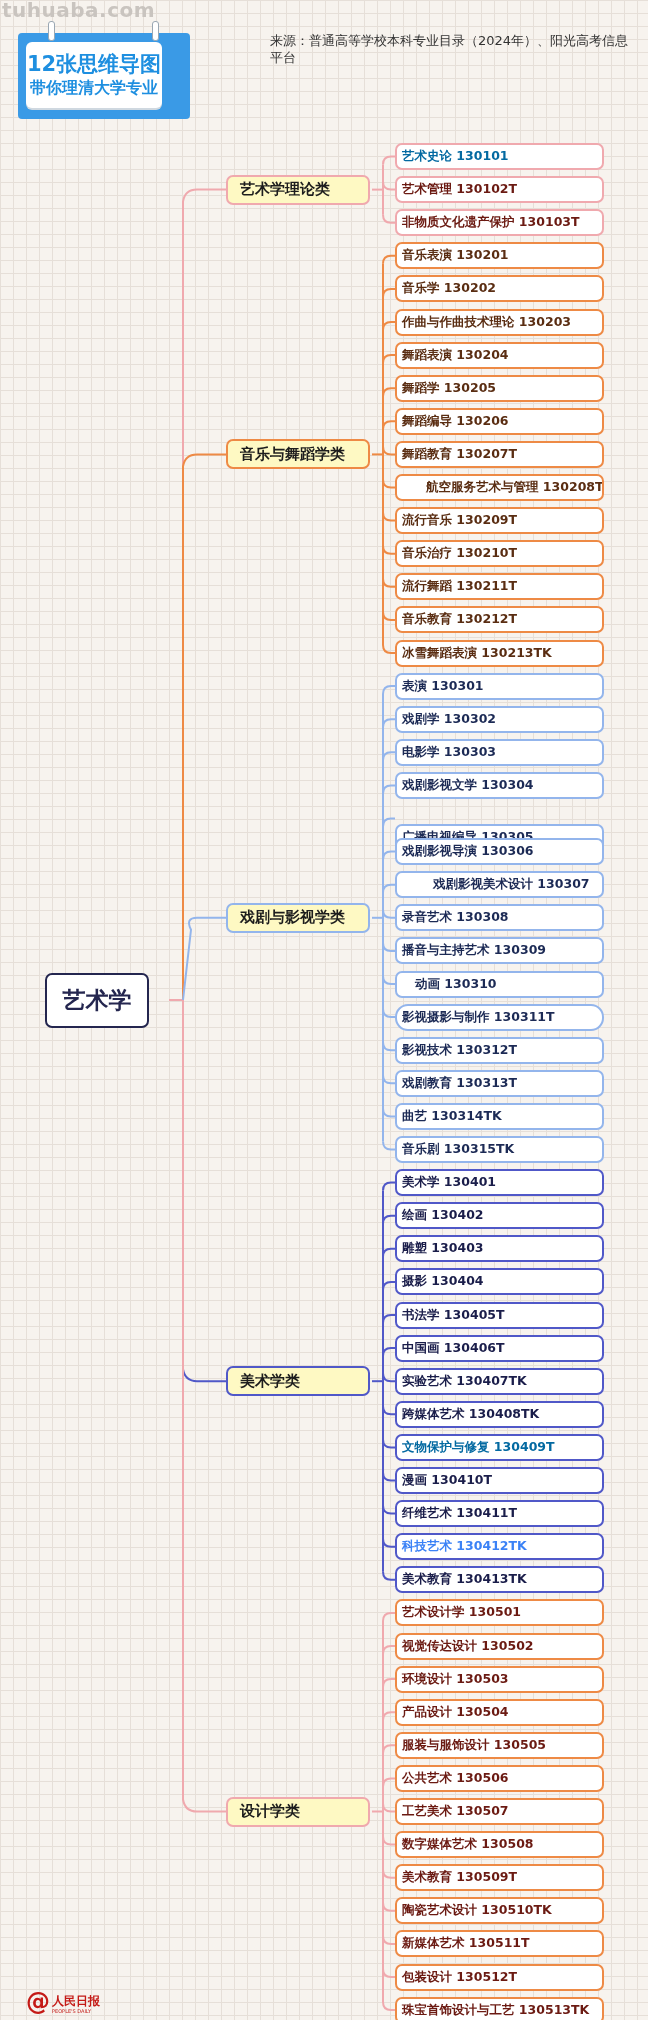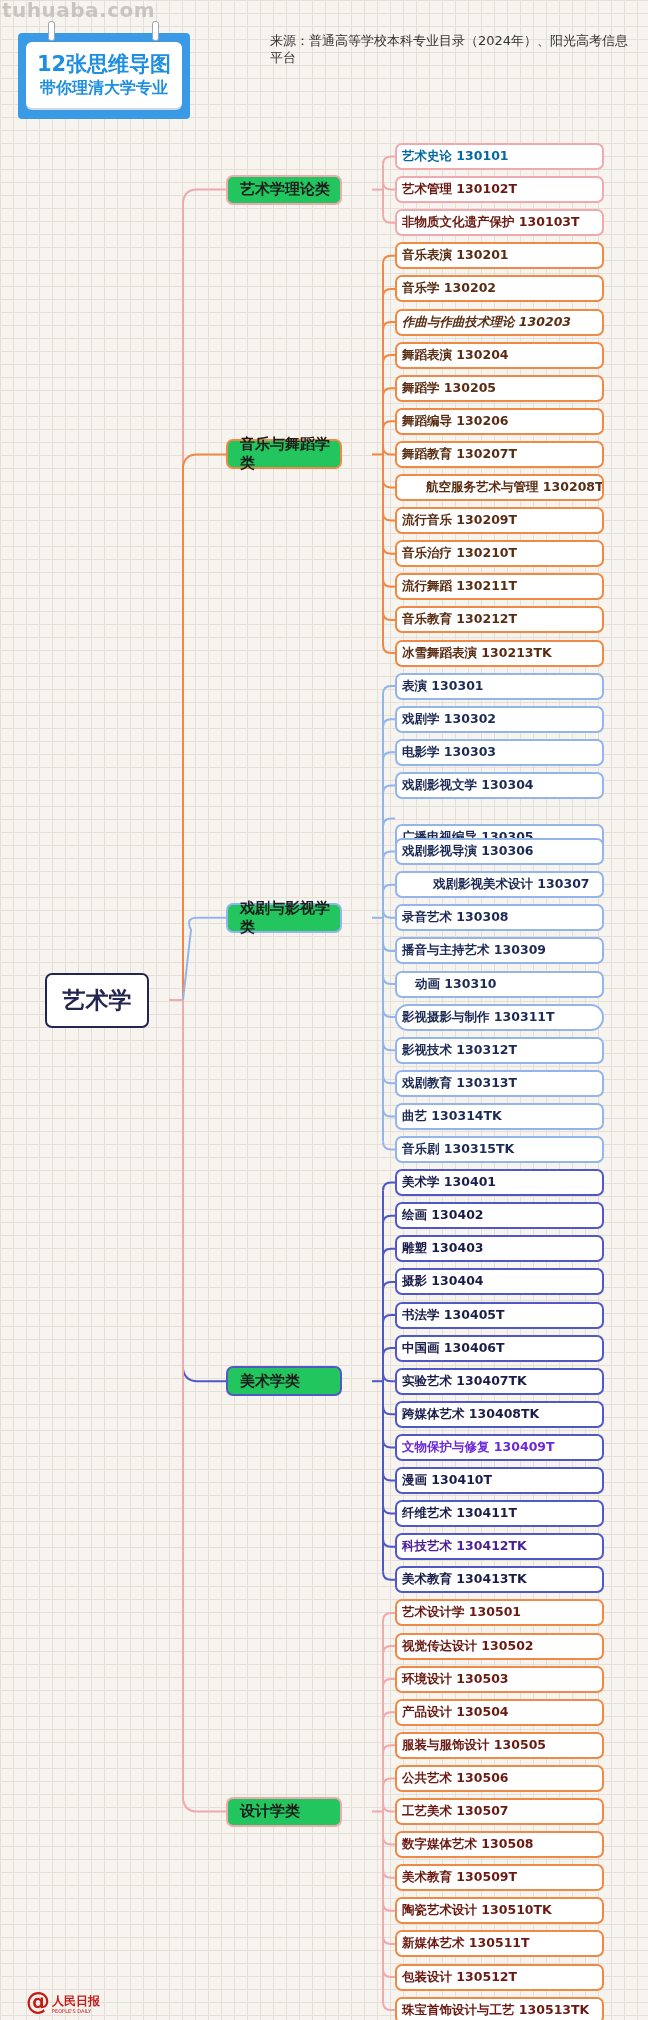--- a/index.html
+++ b/index.html
@@ -14,40 +14,40 @@
   }
   .watermark {
     position: absolute; left: 2px; top: -2px; font-size: 20px; font-weight: bold;
     color: #c9c4bf; letter-spacing: 0.5px;
   }
   .badge {
     position: absolute; left: 18px; top: 33px; width: 172px; height: 86px;
     background: #3a9ae6; border-radius: 4px;
   }
   .badge-inner {
-    position: absolute; left: 8px; top: 9px; width: 156px; height: 66px;
+    position: absolute; left: 8px; top: 9px; width: 136px; height: 66px;
     background: #fff; border-radius: 6px; box-shadow: 0 2px 0 #cfd8e0;
     text-align: center;
   }
   .badge-line1 { font-size: 21px; font-weight: bold; color: #1e8fe0; margin-top: 9px; line-height: 26px; }
   .badge-line2 { font-size: 16px; font-weight: bold; color: #1e8fe0; line-height: 22px; }
   .ring { position: absolute; top: -12px; width: 5px; height: 18px; border: 1.5px solid #9aa7b3; border-radius: 3px; background: #fff; }
   .source {
     position: absolute; left: 270px; top: 32px; width: 370px; font-size: 13px; line-height: 17px; color: #333;
   }
   svg.lines { position: absolute; left: 0; top: 0; }
   .root {
     position: absolute; left: 45px; top: 973px; width: 104px; height: 55px;
     border: 2.5px solid #24264f; border-radius: 7px; background: #fff;
     box-sizing: border-box; display: flex; align-items: center; justify-content: center;
     font-size: 23px; font-weight: bold; color: #24264f;
   }
   .cat {
-    position: absolute; left: 226px; width: 116px; height: 30px;
-    border: 2px solid; border-radius: 7px; background: #22c55e; box-sizing: border-box;
+    position: absolute; left: 226px; width: 144px; height: 30px;
+    border: 2px solid; border-radius: 7px; background: #fef9c3; box-sizing: border-box;
     display: flex; align-items: center; padding-left: 12px;
     font-size: 15px; font-weight: bold; color: #1d1d1d;
   }
   .leaf {
     position: absolute; left: 395px; width: 209px; height: 27px;
     border: 2px solid; border-radius: 7px; background: #fff; box-sizing: border-box;
     display: flex; align-items: center; padding-left: 5px;
     font-size: 12.5px; font-weight: bold; white-space: nowrap; overflow: hidden;
   }
   .logo {
@@ -151,21 +151,21 @@
 
 <div class="root">艺术学</div>
 
 <div id="tree">
     <div class="leaf" style="top: 143px; border-color: rgb(240, 169, 174); color: #0369a1;">艺术史论 130101</div>
     <div class="leaf" style="top: 176.1px; border-color: rgb(240, 169, 174); color: rgb(107, 26, 18);">艺术管理 130102T</div>
     <div class="leaf" style="top: 209.2px; border-color: rgb(240, 169, 174); color: rgb(107, 26, 18);">非物质文化遗产保护 130103T</div>
     <div class="cat" style="top: 174.6px; border-color: rgb(240, 169, 174);">艺术学理论类</div>
     <div class="leaf" style="top: 242.3px; border-color: rgb(238, 138, 69); color: rgb(90, 45, 18);">音乐表演 130201</div>
     <div class="leaf" style="top: 275.4px; border-color: rgb(238, 138, 69); color: rgb(90, 45, 18);">音乐学 130202</div>
-    <div class="leaf" style="top: 308.5px; border-color: rgb(238, 138, 69); color: rgb(90, 45, 18); font-style: italic;">作曲与作曲技术理论 130203</div>
+    <div class="leaf" style="top: 308.5px; border-color: rgb(238, 138, 69); color: rgb(90, 45, 18);">作曲与作曲技术理论 130203</div>
     <div class="leaf" style="top: 341.6px; border-color: rgb(238, 138, 69); color: rgb(90, 45, 18);">舞蹈表演 130204</div>
     <div class="leaf" style="top: 374.7px; border-color: rgb(238, 138, 69); color: rgb(90, 45, 18);">舞蹈学 130205</div>
     <div class="leaf" style="top: 407.8px; border-color: rgb(238, 138, 69); color: rgb(90, 45, 18);">舞蹈编导 130206</div>
     <div class="leaf" style="top: 440.9px; border-color: rgb(238, 138, 69); color: rgb(90, 45, 18);">舞蹈教育 130207T</div>
     <div class="leaf" style="top: 474px; border-color: rgb(238, 138, 69); color: rgb(90, 45, 18); padding-left: 29px;">航空服务艺术与管理 130208TK</div>
     <div class="leaf" style="top: 507.1px; border-color: rgb(238, 138, 69); color: rgb(90, 45, 18);">流行音乐 130209T</div>
     <div class="leaf" style="top: 540.2px; border-color: rgb(238, 138, 69); color: rgb(90, 45, 18);">音乐治疗 130210T</div>
     <div class="leaf" style="top: 573.3px; border-color: rgb(238, 138, 69); color: rgb(90, 45, 18);">流行舞蹈 130211T</div>
     <div class="leaf" style="top: 606.4px; border-color: rgb(238, 138, 69); color: rgb(90, 45, 18);">音乐教育 130212T</div>
     <div class="leaf" style="top: 639.5px; border-color: rgb(238, 138, 69); color: rgb(90, 45, 18);">冰雪舞蹈表演 130213TK</div>
@@ -187,24 +187,24 @@
     <div class="leaf" style="top: 1136px; border-color: rgb(147, 181, 236); color: rgb(28, 42, 85);">音乐剧 130315TK</div>
     <div class="cat" style="top: 902.8px; border-color: rgb(147, 181, 236);">戏剧与影视学类</div>
     <div class="leaf" style="top: 1169.1px; border-color: rgb(80, 88, 200); color: rgb(26, 29, 74);">美术学 130401</div>
     <div class="leaf" style="top: 1202.2px; border-color: rgb(80, 88, 200); color: rgb(26, 29, 74);">绘画 130402</div>
     <div class="leaf" style="top: 1235.3px; border-color: rgb(80, 88, 200); color: rgb(26, 29, 74);">雕塑 130403</div>
     <div class="leaf" style="top: 1268.4px; border-color: rgb(80, 88, 200); color: rgb(26, 29, 74);">摄影 130404</div>
     <div class="leaf" style="top: 1301.5px; border-color: rgb(80, 88, 200); color: rgb(26, 29, 74);">书法学 130405T</div>
     <div class="leaf" style="top: 1334.6px; border-color: rgb(80, 88, 200); color: rgb(26, 29, 74);">中国画 130406T</div>
     <div class="leaf" style="top: 1367.7px; border-color: rgb(80, 88, 200); color: rgb(26, 29, 74);">实验艺术 130407TK</div>
     <div class="leaf" style="top: 1400.8px; border-color: rgb(80, 88, 200); color: rgb(26, 29, 74);">跨媒体艺术 130408TK</div>
-    <div class="leaf" style="top: 1433.9px; border-color: rgb(80, 88, 200); color: #6d28d9;">文物保护与修复 130409T</div>
+    <div class="leaf" style="top: 1433.9px; border-color: rgb(80, 88, 200); color: #0369a1;">文物保护与修复 130409T</div>
     <div class="leaf" style="top: 1467px; border-color: rgb(80, 88, 200); color: rgb(26, 29, 74);">漫画 130410T</div>
     <div class="leaf" style="top: 1500.1px; border-color: rgb(80, 88, 200); color: rgb(26, 29, 74);">纤维艺术 130411T</div>
-    <div class="leaf" style="top: 1533.2px; border-color: rgb(80, 88, 200); color: #4c1d95;">科技艺术 130412TK</div>
+    <div class="leaf" style="top: 1533.2px; border-color: rgb(80, 88, 200); color: #3b82f6;">科技艺术 130412TK</div>
     <div class="leaf" style="top: 1566.3px; border-color: rgb(80, 88, 200); color: rgb(26, 29, 74);">美术教育 130413TK</div>
     <div class="cat" style="top: 1366.2px; border-color: rgb(80, 88, 200);">美术学类</div>
     <div class="leaf" style="top: 1599.4px; border-color: rgb(238, 138, 69); color: rgb(107, 26, 18);">艺术设计学 130501</div>
     <div class="leaf" style="top: 1632.5px; border-color: rgb(238, 138, 69); color: rgb(107, 26, 18);">视觉传达设计 130502</div>
     <div class="leaf" style="top: 1665.6px; border-color: rgb(238, 138, 69); color: rgb(107, 26, 18);">环境设计 130503</div>
     <div class="leaf" style="top: 1698.7px; border-color: rgb(238, 138, 69); color: rgb(107, 26, 18);">产品设计 130504</div>
     <div class="leaf" style="top: 1731.8px; border-color: rgb(238, 138, 69); color: rgb(107, 26, 18);">服装与服饰设计 130505</div>
     <div class="leaf" style="top: 1764.9px; border-color: rgb(238, 138, 69); color: rgb(107, 26, 18);">公共艺术 130506</div>
     <div class="leaf" style="top: 1798px; border-color: rgb(238, 138, 69); color: rgb(107, 26, 18);">工艺美术 130507</div>
     <div class="leaf" style="top: 1831.1px; border-color: rgb(238, 138, 69); color: rgb(107, 26, 18);">数字媒体艺术 130508</div>

